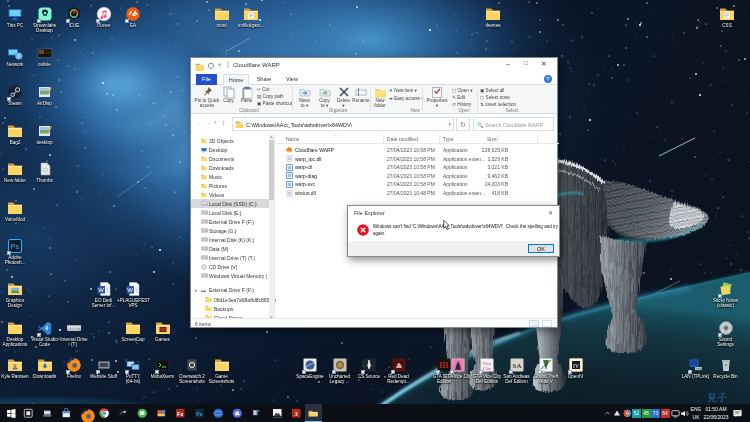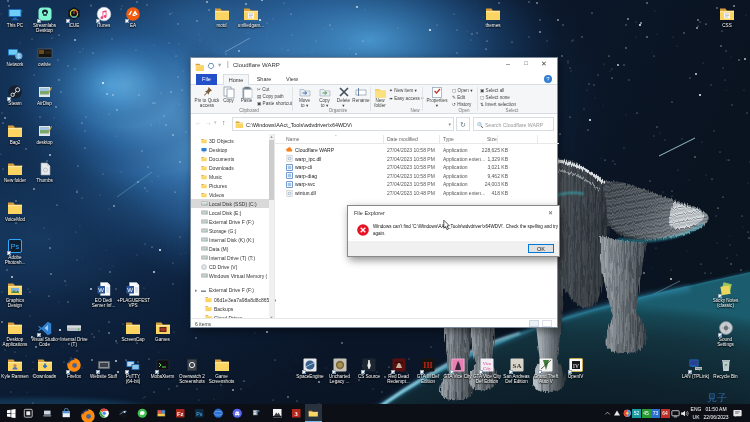--- a/index.html
+++ b/index.html
@@ -1152,21 +1152,21 @@
     <span class="ic">
       <svg width="16" height="16" viewBox="0 0 16 16">
         <rect x="1.5" y="1.5" width="13" height="13" rx="1" fill="#5a1010"></rect>
         <path d="M5 11c1-3 2-5 3-6 1 1 2 3 3 6z" fill="#c8b49a"></path>
         <rect x="4" y="5" width="8" height="1" fill="#2c0808"></rect>
       </svg>
       <span class="sc"></span>
     </span>
     <div class="lb">Red Dead<br>Redempt...</div>
   </div>
-<div class="di" style="left:412.0px;top:357px;width:32px">
+<div class="di" style="left:428px;top:357px;width:32px">
     <span class="ic">
       <svg width="16" height="16" viewBox="0 0 16 16">
         <rect x="1.5" y="1.5" width="13" height="13" rx="1" fill="#17140f"></rect>
         <text x="8" y="11" font-size="8" fill="#c2281e" text-anchor="middle" font-family="Liberation Serif" font-weight="bold">III</text>
       </svg>
       <span class="sc"></span>
     </span>
     <div class="lb">GTA III Def<br>Edition</div>
   </div>
 <div class="di" style="left:441.5px;top:357px;width:32px">

